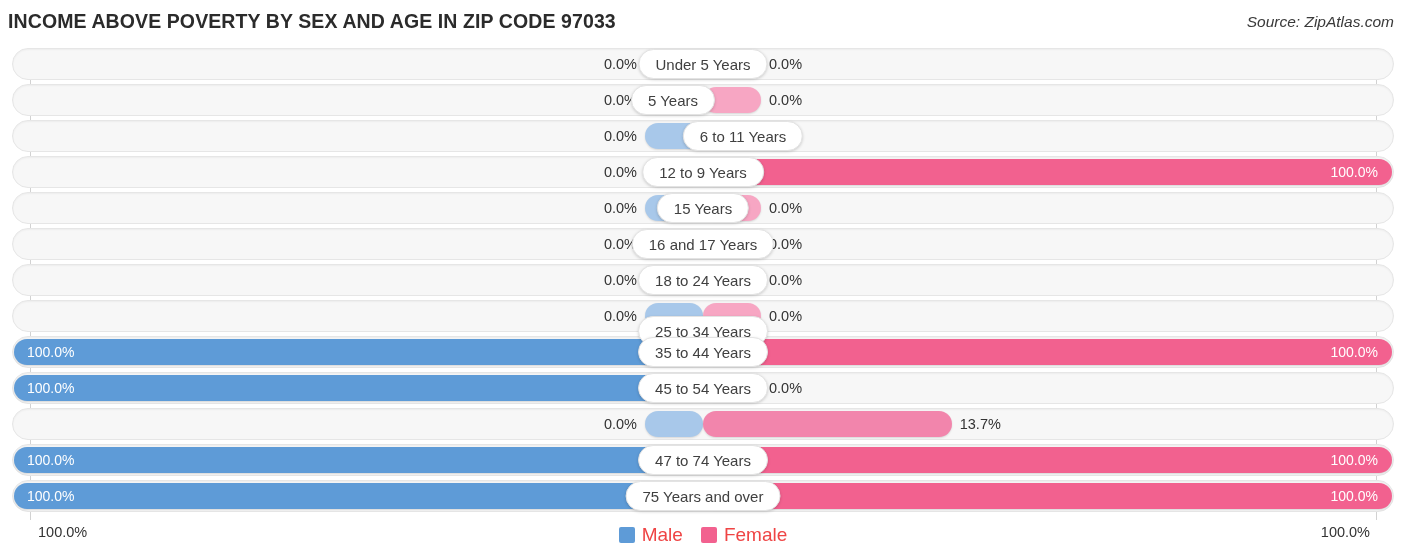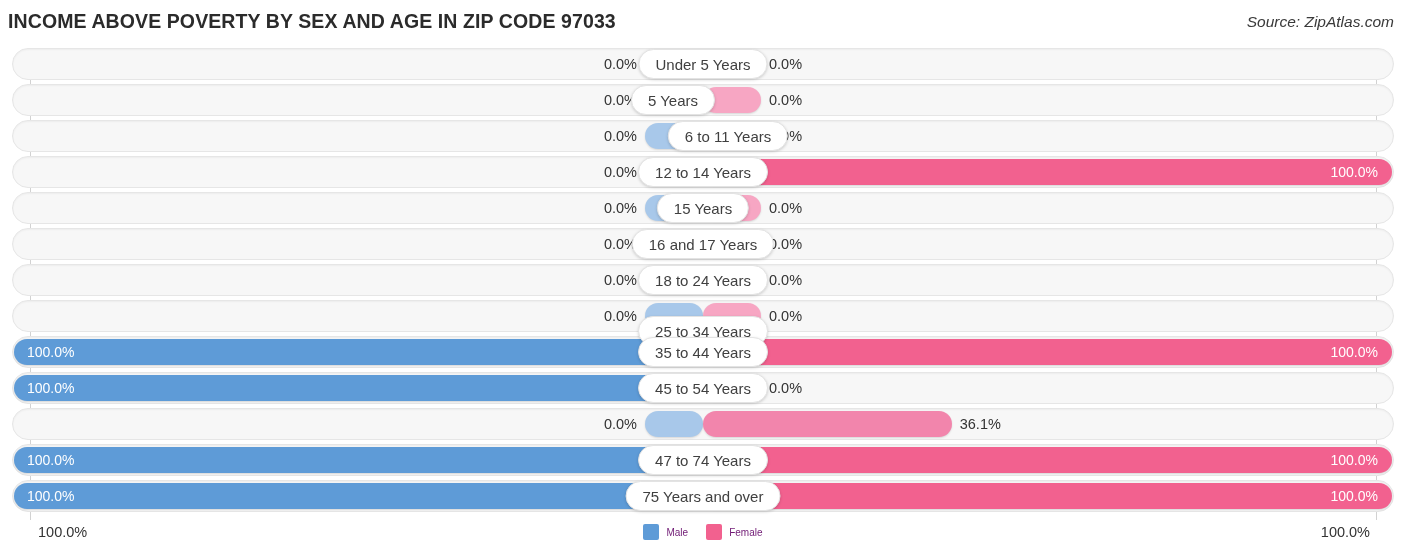--- a/index.html
+++ b/index.html
@@ -94,21 +94,21 @@
   .ax-right { right:36px; }
 
   .legend {
     position:absolute; left:0; right:0; top:6px;
     display:flex; justify-content:center; align-items:center; gap:18px;
   }
   .legend-item { display:flex; align-items:center; gap:7px; }
   .swatch { width:16px; height:16px; border-radius:2px; display:block; }
   .sw-male   { background:#5e9bd7; }
   .sw-female { background:#f2618f; }
-  .legend-label { font-size:10px; color:#701a75; }
+  .legend-label { font-size:19px; color:#ef4444; }
 </style>
 </head>
 <body>
 
 <div class="page">
 
   <div class="header">
     <div class="title">INCOME ABOVE POVERTY BY SEX AND AGE IN ZIP CODE 97033</div>
     <div class="source">Source: ZipAtlas.com</div>
   </div>
@@ -132,29 +132,29 @@
           <div class="bar bar-female zero" style="width: 58px;"></div>
           <div class="val" style="left: 769px;">0.0%</div>
           <div class="pill" style="left: 673px;">5 Years</div>
         </div>
         <div class="row">
           <div class="track"></div>
           <div class="bar bar-male zero" style="width: 58px;"></div>
           <div class="val" style="right: 769px;">0.0%</div>
           <div class="bar bar-female zero" style="width: 58px;"></div>
           <div class="val" style="left: 769px;">0.0%</div>
-          <div class="pill" style="left: 728px;">6 to 11 Years</div>
-        </div>
-        <div class="row">
-          <div class="track"></div>
-          <div class="bar bar-male zero" style="width: 58px;"></div>
-          <div class="val" style="right: 769px;">0.0%</div>
-          <div class="bar bar-female full" style="width: 689px;"></div>
-          <div class="val val-inside" style="right: 28px;">100.0%</div>
-          <div class="pill" style="left: 703px;">12 to 14 Years</div>
+          <div class="pill" style="left: 743px;">6 to 11 Years</div>
+        </div>
+        <div class="row">
+          <div class="track"></div>
+          <div class="bar bar-male zero" style="width: 58px;"></div>
+          <div class="val" style="right: 769px;">0.0%</div>
+          <div class="bar bar-female full" style="width: 689px;"></div>
+          <div class="val val-inside" style="right: 28px;">100.0%</div>
+          <div class="pill" style="left: 703px;">12 to 9 Years</div>
         </div>
         <div class="row">
           <div class="track"></div>
           <div class="bar bar-male zero" style="width: 58px;"></div>
           <div class="val" style="right: 769px;">0.0%</div>
           <div class="bar bar-female zero" style="width: 58px;"></div>
           <div class="val" style="left: 769px;">0.0%</div>
           <div class="pill" style="left: 703px;">15 Years</div>
         </div>
         <div class="row">
@@ -195,21 +195,21 @@
           <div class="val val-inside" style="left: 27px;">100.0%</div>
           <div class="bar bar-female zero" style="width: 58px;"></div>
           <div class="val" style="left: 769px;">0.0%</div>
           <div class="pill" style="left: 703px;">45 to 54 Years</div>
         </div>
         <div class="row">
           <div class="track"></div>
           <div class="bar bar-male zero" style="width: 58px;"></div>
           <div class="val" style="right: 769px;">0.0%</div>
           <div class="bar bar-female part" style="width: 248.729px;"></div>
-          <div class="val" style="left: 959.729px;">36.1%</div>
+          <div class="val" style="left: 959.729px;">13.7%</div>
         </div>
         <div class="row">
           <div class="track"></div>
           <div class="bar bar-male full" style="width: 689px;"></div>
           <div class="val val-inside" style="left: 27px;">100.0%</div>
           <div class="bar bar-female full" style="width: 689px;"></div>
           <div class="val val-inside" style="right: 28px;">100.0%</div>
           <div class="pill" style="left: 703px;">47 to 74 Years</div>
         </div>
         <div class="row">

